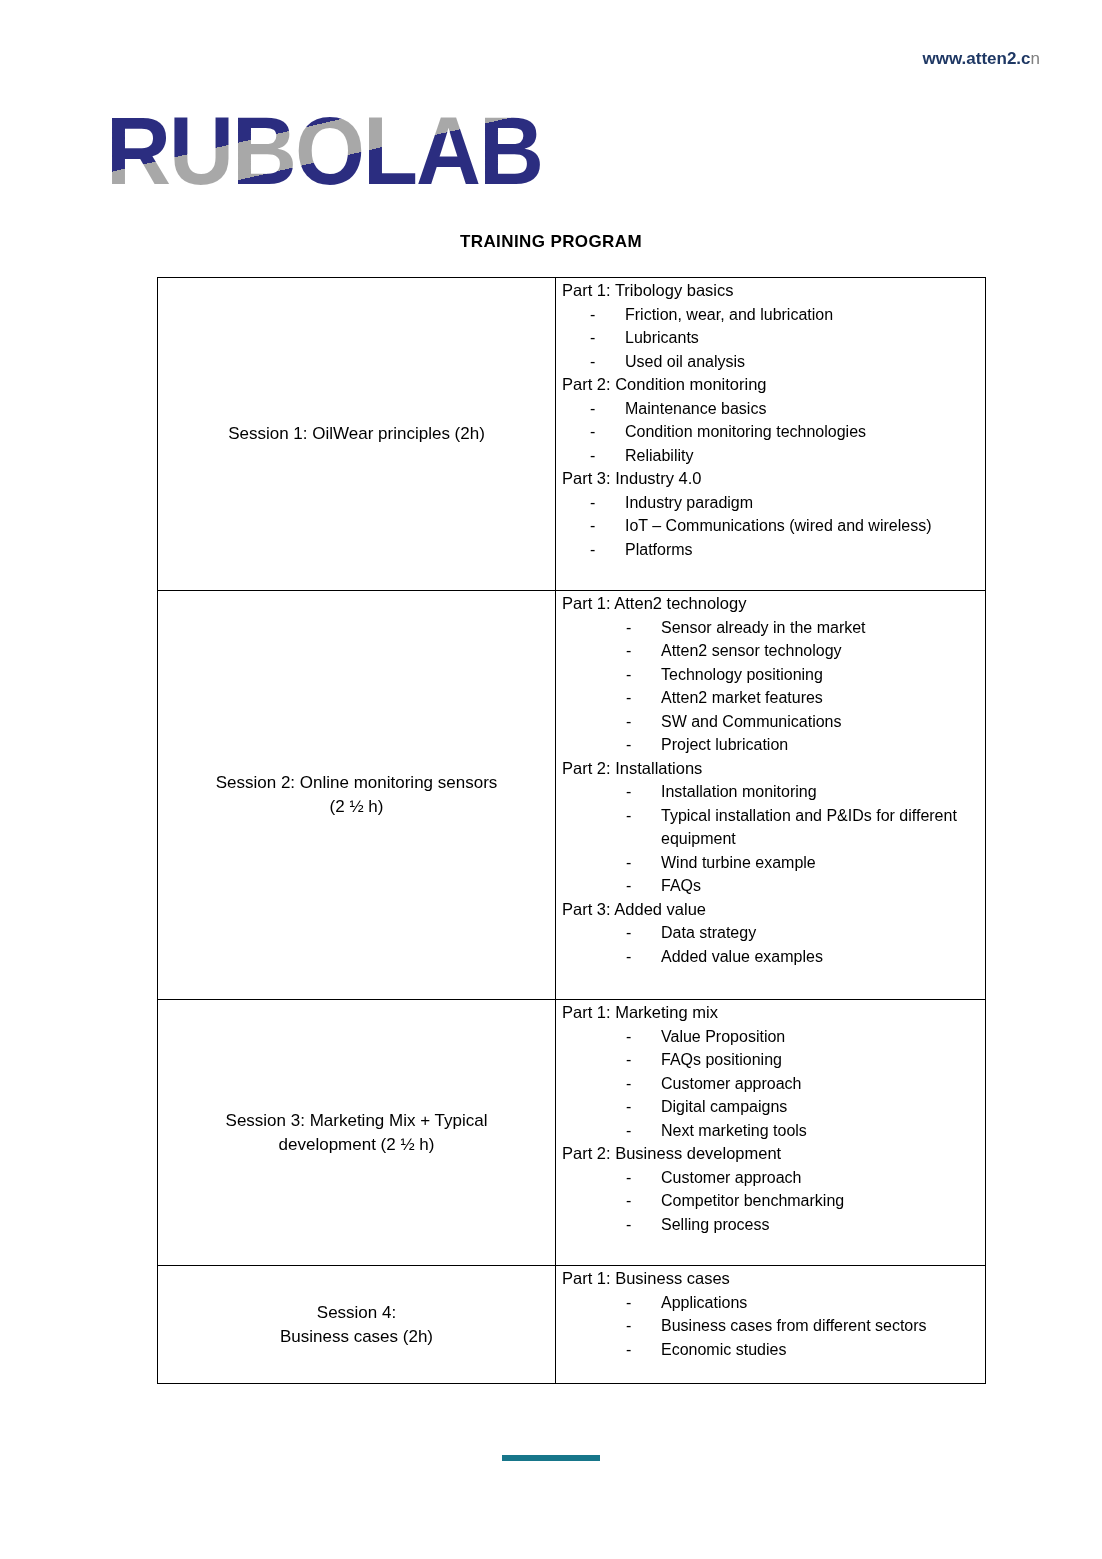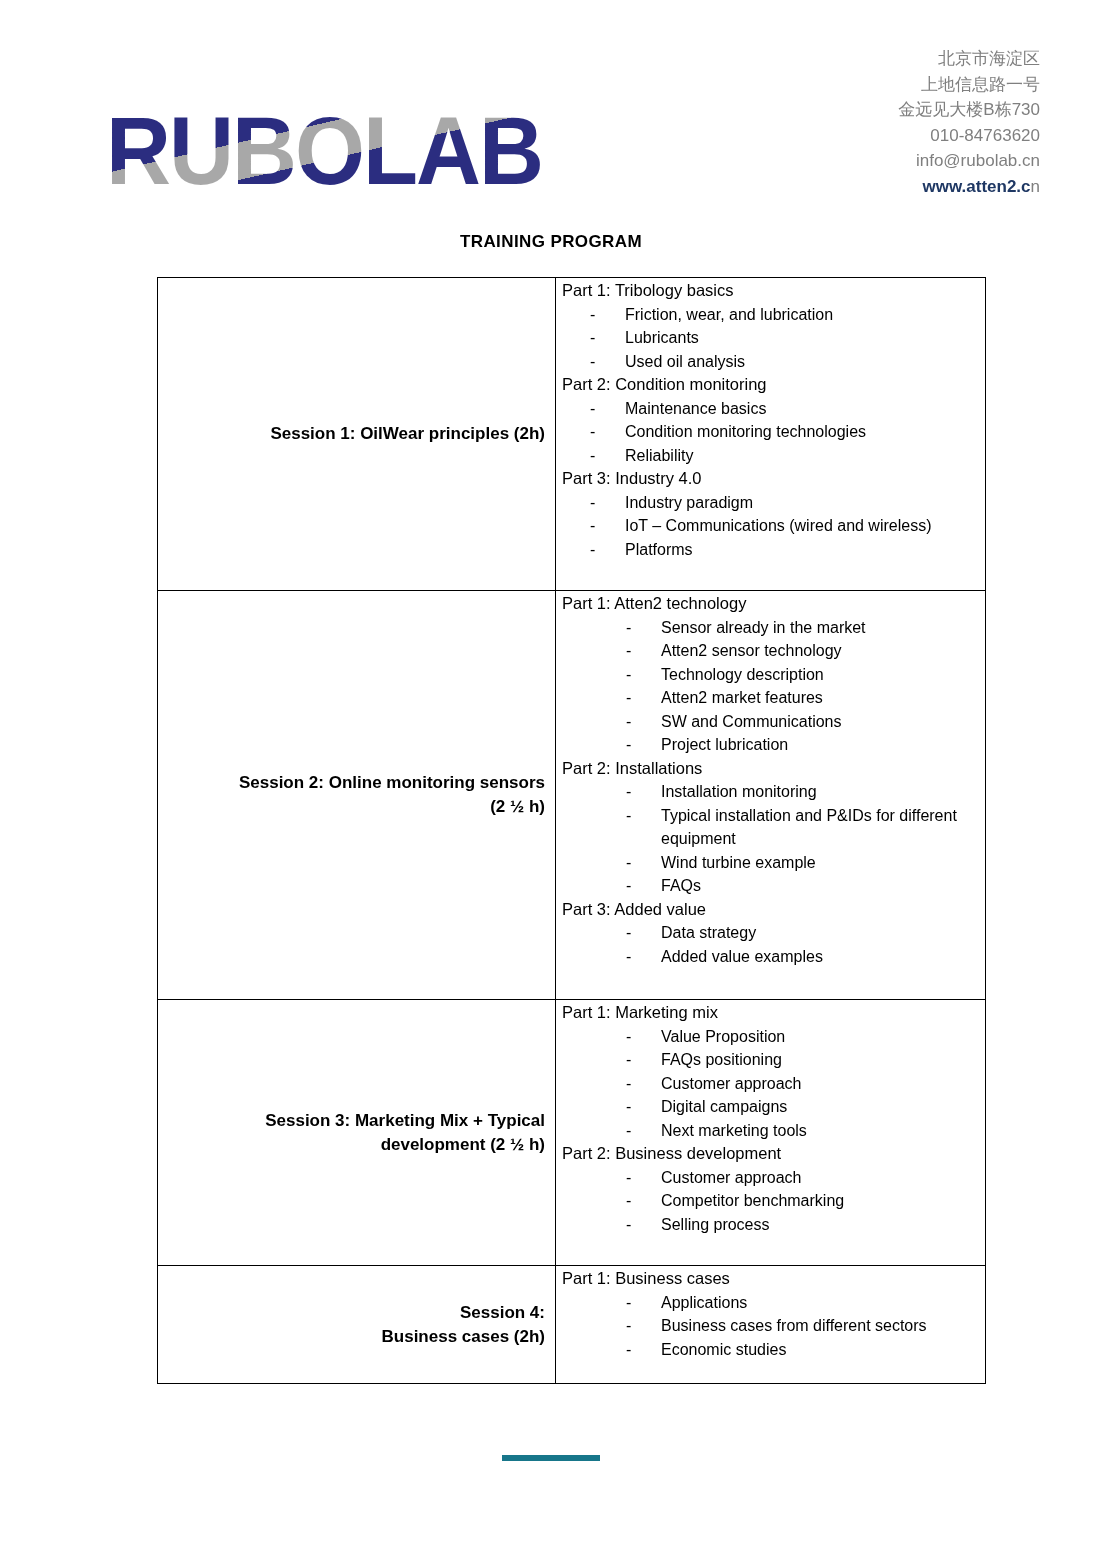--- a/index.html
+++ b/index.html
@@ -69,23 +69,23 @@
     border-collapse: collapse;
     table-layout: fixed;
   }
   .training-table td {
     border: 1.5px solid #000000;
   }
   .col-session { width: 398px; }
   .col-content { width: 430px; }
 
   td.session-cell {
-    text-align: right;
+    text-align: center;
     vertical-align: middle;
-    font-weight: bold;
+    font-weight: normal;
     font-size: 17px;
     line-height: 24px;
     padding: 4px 10px;
   }
   td.content-cell {
     vertical-align: top;
     padding: 1px 6px 4px 6px;
     font-size: 16px;
     line-height: 23.5px;
   }
@@ -116,21 +116,20 @@
   }
 </style>
 </head>
 <body>
 
 <div class="page">
 
   <div class="logo">RUBOLAB</div>
 
   <div class="contact">
-    <span><span class="line">北京市海淀区</span><span class="line">上地信息路一号</span><span class="line">金远见大楼B栋730</span><span class="line">010-84763620</span><span class="line">info@rubolab.cn</span></span>
     <span class="line website-line"><span>www.atten2.c</span><span class="website-tail">n</span></span>
   </div>
 
   <div class="doc-title">TRAINING PROGRAM</div>
 
   <table class="training-table">
     <colgroup>
       <col class="col-session">
       <col class="col-content">
     </colgroup>
@@ -191,21 +190,21 @@
             <div class="bullet-row">
               <span class="dash">-</span>
               <span class="item">Sensor already in the market</span>
             </div>
             <div class="bullet-row">
               <span class="dash">-</span>
               <span class="item">Atten2 sensor technology</span>
             </div>
             <div class="bullet-row">
               <span class="dash">-</span>
-              <span class="item">Technology description</span>
+              <span class="item">Technology positioning</span>
             </div>
             <div class="bullet-row">
               <span class="dash">-</span>
               <span class="item">Atten2 market features</span>
             </div>
             <div class="bullet-row">
               <span class="dash">-</span>
               <span class="item">SW and Communications</span>
             </div>
             <div class="bullet-row">

